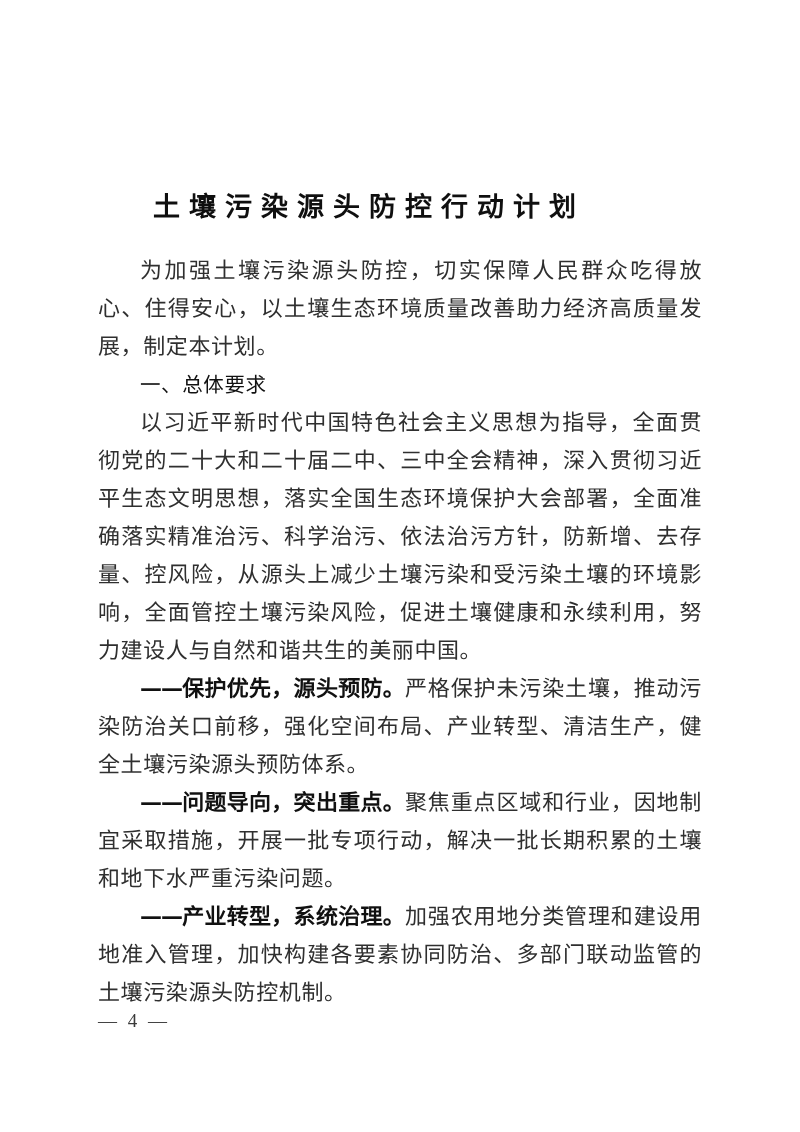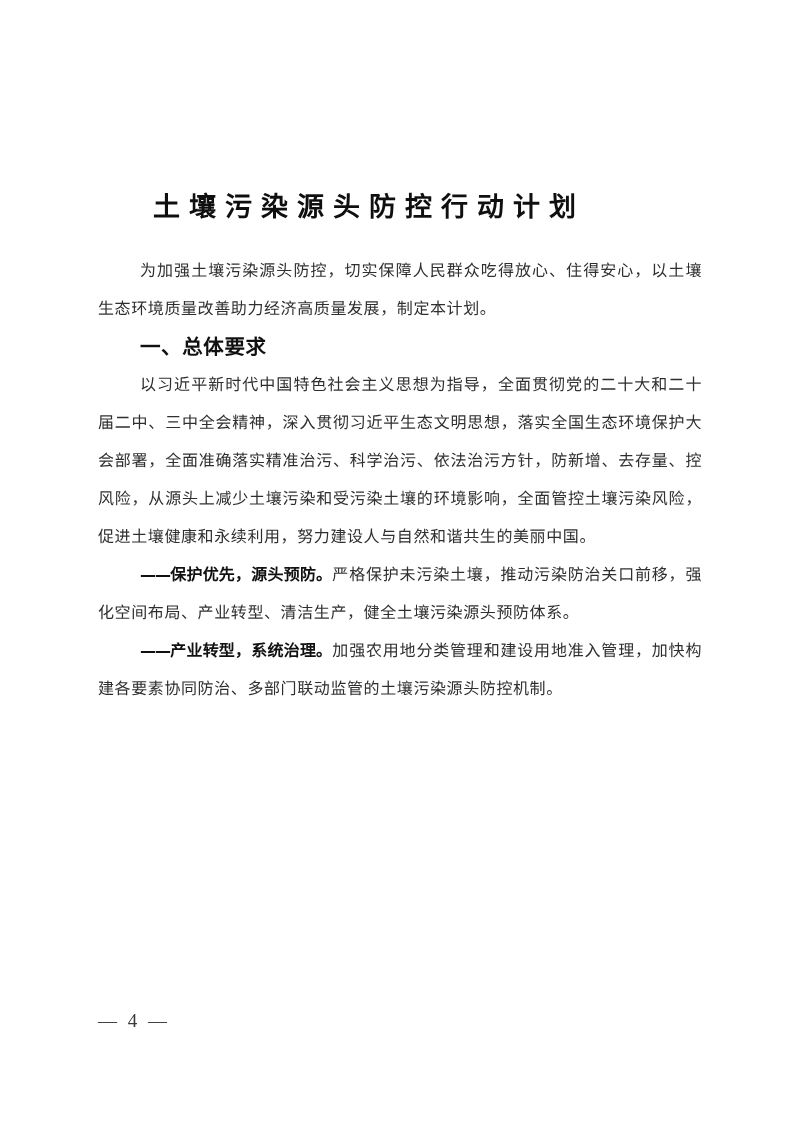--- a/index.html
+++ b/index.html
@@ -45,36 +45,36 @@
     position: absolute;
     top: 252px;
     left: 98px;
     width: 604px;
   }
 
   p.para {
     margin: 0;
     padding: 0;
     font-family: "Liberation Serif", "DejaVu Serif", serif;
-    font-size: 16px;
+    font-size: 22px;
     line-height: 38px;
     color: #2f2f2f;
     text-align: justify;
     text-justify: inter-ideograph;
     text-indent: 42px;
     letter-spacing: 0.6px;
     word-break: break-all;
   }
 
   
   p.section-heading {
     margin: 0;
     padding: 0;
     font-family: "DejaVu Sans", "Liberation Sans", sans-serif;
-    font-weight: 700;
+    font-weight: 400;
     font-size: 20.5px;
     line-height: 38px;
     color: #111111;
     text-indent: 42px;
     letter-spacing: 0.6px;
   }
 
   
   .lead-in {
     font-family: "DejaVu Sans", "Liberation Sans", sans-serif;
@@ -117,20 +117,21 @@
   <div class="body-block">
 
     <p class="para">为加强土壤污染源头防控，切实保障人民群众吃得放心、住得安心，以土壤生态环境质量改善助力经济高质量发展，制定本计划。</p>
 
     <p class="section-heading">一、总体要求</p>
 
     <p class="para">以习近平新时代中国特色社会主义思想为指导，全面贯彻党的二十大和二十届二中、三中全会精神，深入贯彻习近平生态文明思想，落实全国生态环境保护大会部署，全面准确落实精准治污、科学治污、依法治污方针，防新增、去存量、控风险，从源头上减少土壤污染和受污染土壤的环境影响，全面管控土壤污染风险，促进土壤健康和永续利用，努力建设人与自然和谐共生的美丽中国。</p>
 
     <p class="para"><span class="lead-dash">——</span><span class="lead-in">保护优先，源头预防。</span><span>严格保护未污染土壤，推动污染防治关口前移，强化空间布局、产业转型、清洁生产，健全土壤污染源头预防体系。</span></p>
 
+    <p class="para"><span class="lead-dash">——</span><span class="lead-in">问题导向，突出重点。</span><span>聚焦重点区域和行业，因地制宜采取措施，开展一批专项行动，解决一批长期积累的土壤和地下水严重污染问题。</span></p>
 
     <p class="para"><span class="lead-dash">——</span><span class="lead-in">产业转型，系统治理。</span><span>加强农用地分类管理和建设用地准入管理，加快构建各要素协同防治、多部门联动监管的土壤污染源头防控机制。</span></p>
 
 
   </div>
 
   <div class="page-footer">— 4 —</div>
 
 </div>
 

